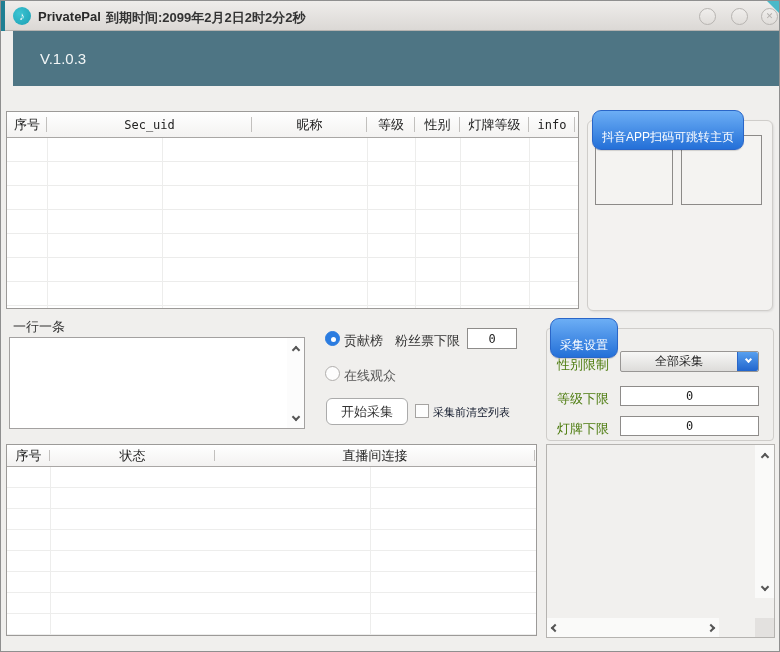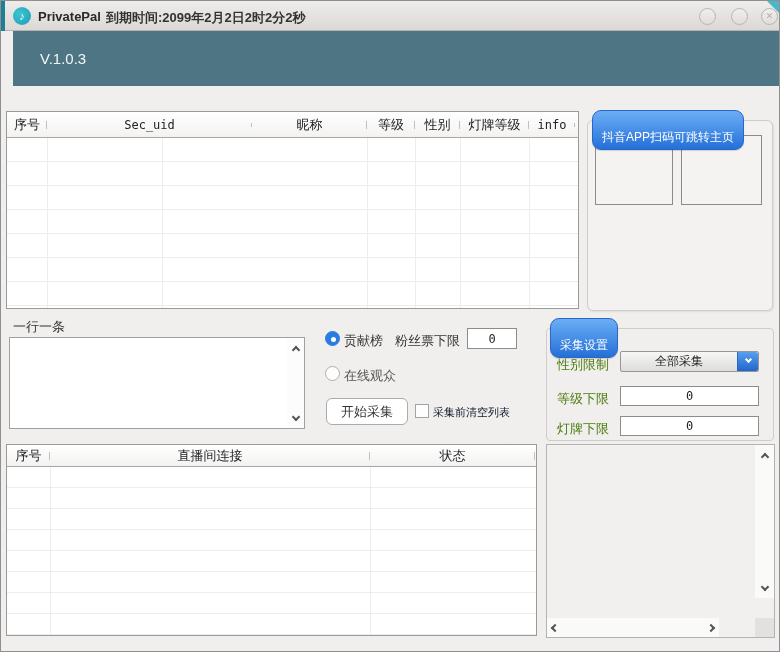--- a/index.html
+++ b/index.html
@@ -42,21 +42,21 @@
   }
   #version { position:absolute; left:27px; top:19px; color:#f2f6f7; font-size:15px; }
   #nav-items {
     position:absolute; left:118px; top:0; width:585px; height:55px;
     display:flex; align-items:center; justify-content:space-around;
   }
   .nav-item { color:#f4f8f9; font-size:13.5px; cursor:pointer; letter-spacing:1px; }
 
   
   .panel-table { position:absolute; background:#fff; border:1px solid #9c9a98; }
-  .tbl-header { display:flex; height:26px; background:linear-gradient(#ffffff,#f3f2f1); border-bottom:1px solid #a9a7a5;align-items:center; }
+  .tbl-header { display:flex; height:26px; background:linear-gradient(#ffffff,#f3f2f1); border-bottom:1px solid #a9a7a5; }
   .tbl-header .th {
     position:relative; display:flex; align-items:center; justify-content:center;
     font-size:13px; color:#222;
   }
   .tbl-header .th:after {
     content:""; position:absolute; right:0; top:5px; bottom:5px; width:1px; background:#c2c0be;
   }
   .tbl-body { position:absolute; left:0; right:0; bottom:0; background:#fff; }
   .vline { position:absolute; top:0; bottom:0; width:1px; background:#ededec; }
 
@@ -246,22 +246,22 @@
       </div>
   </div>
   <span class="setting-label" id="level-label">等级下限</span>
   <input class="num-input" id="level-input" value="0" style="">
   <span class="setting-label" id="badge-label">灯牌下限</span>
   <input class="num-input" id="badge-input" value="0" style="">
 
   <div class="panel-table" id="room-table">
     <div class="tbl-header">
       <div class="th" style="width:43px">序号</div>
+      <div class="th" style="width:165px">状态</div>
       <div class="th" style="width:320px">直播间连接</div>
-      <div class="th" style="width:165px">状态</div>
     </div>
     <div class="tbl-body">
       <div class="vline" style="left:43px"></div>
       <div class="vline" style="left:363px"></div>
     </div>
   </div>
 
   <div id="result-box">
     <div id="result-vscroll">
       <div class="sb-btn" style="top:1px">

